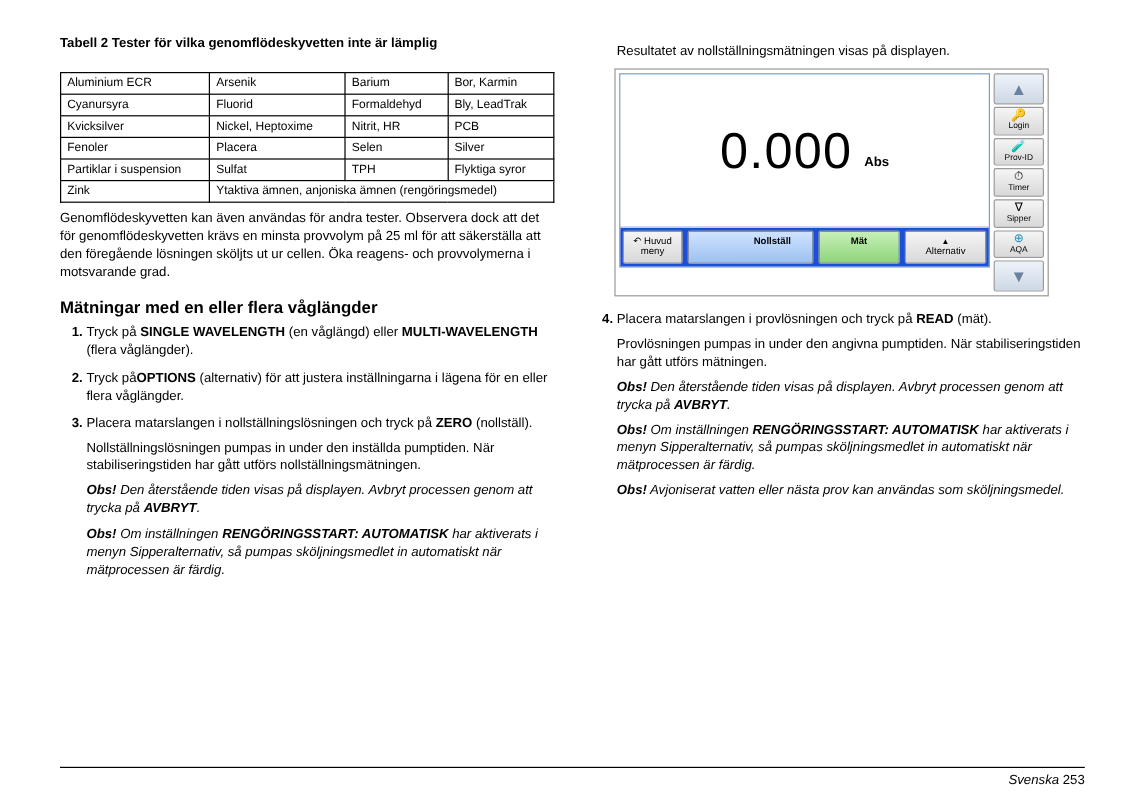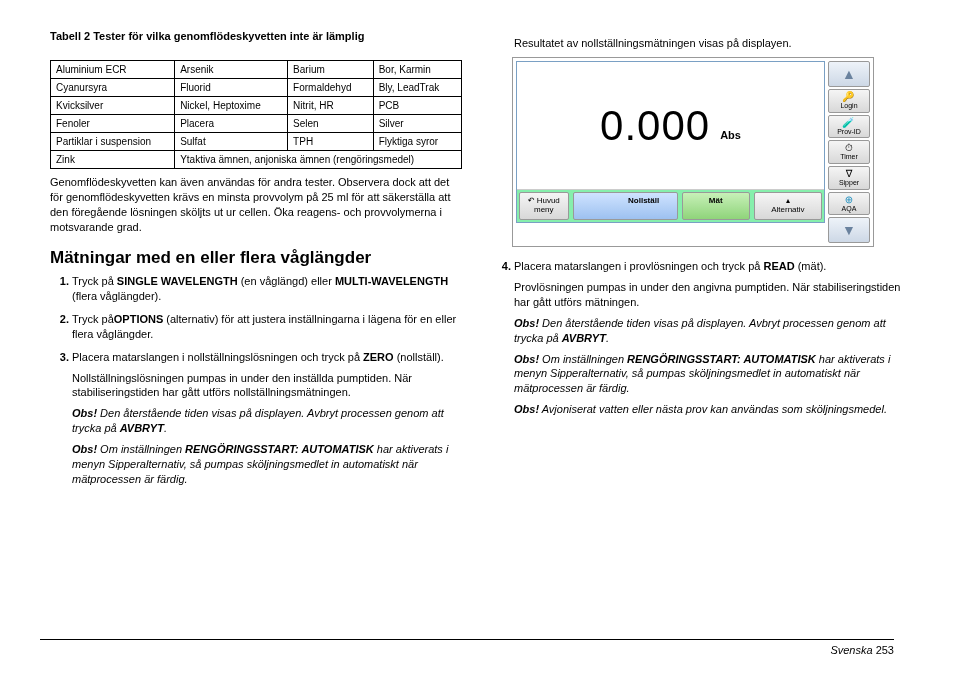--- a/index.html
+++ b/index.html
@@ -31,21 +31,21 @@
     width: 100%;
     font-size: 10px;
   }
   table.data td {
     border: 1px solid #000;
     padding: 3px 5px;
     vertical-align: top;
   }
   p { margin: 6px 0; line-height: 1.35; }
   h3.sect {
-    font-size: 17px;
+    font-size: 14px;
     font-weight: bold;
     margin: 14px 0 6px 0;
   }
   ol.steps {
     margin: 4px 0 0 0;
     padding-left: 22px;
   }
   ol.steps > li {
     margin-bottom: 8px;
     line-height: 1.35;
@@ -101,21 +101,21 @@
     margin-top: 18px;
   }
   .timestamp {
     color: #1f5fbf;
     font-size: 8px;
     padding: 2px 4px;
   }
   .btnrow {
     display: flex;
     border-top: 1px solid #ccc;
-    background: #86efac;
+    background: #1d4ed8;
   }
   .dbtn {
     flex: 1;
     text-align: center;
     font-size: 8px;
     padding: 4px 2px;
     border: 1px solid #999;
     margin: 2px;
     border-radius: 2px;
     background: linear-gradient(#f5f5f5,#d8d8d8);
@@ -159,21 +159,21 @@
   }
   .step4-list {
     margin: 0;
     padding-left: 22px;
   }
   .step4-list > li { line-height: 1.35; }
   .step4-list > li::marker { font-weight: bold; }
   .footer {
     position: absolute;
     bottom: 18px;
-    right: 60px;
+    right: 50px;
     font-size: 11px;
     border-top: 1px solid #000;
     width: 854px;
     text-align: right;
     padding-top: 4px;
   }
   .footer-lang { font-style: italic; }
 </style>
 </head>
 <body>

